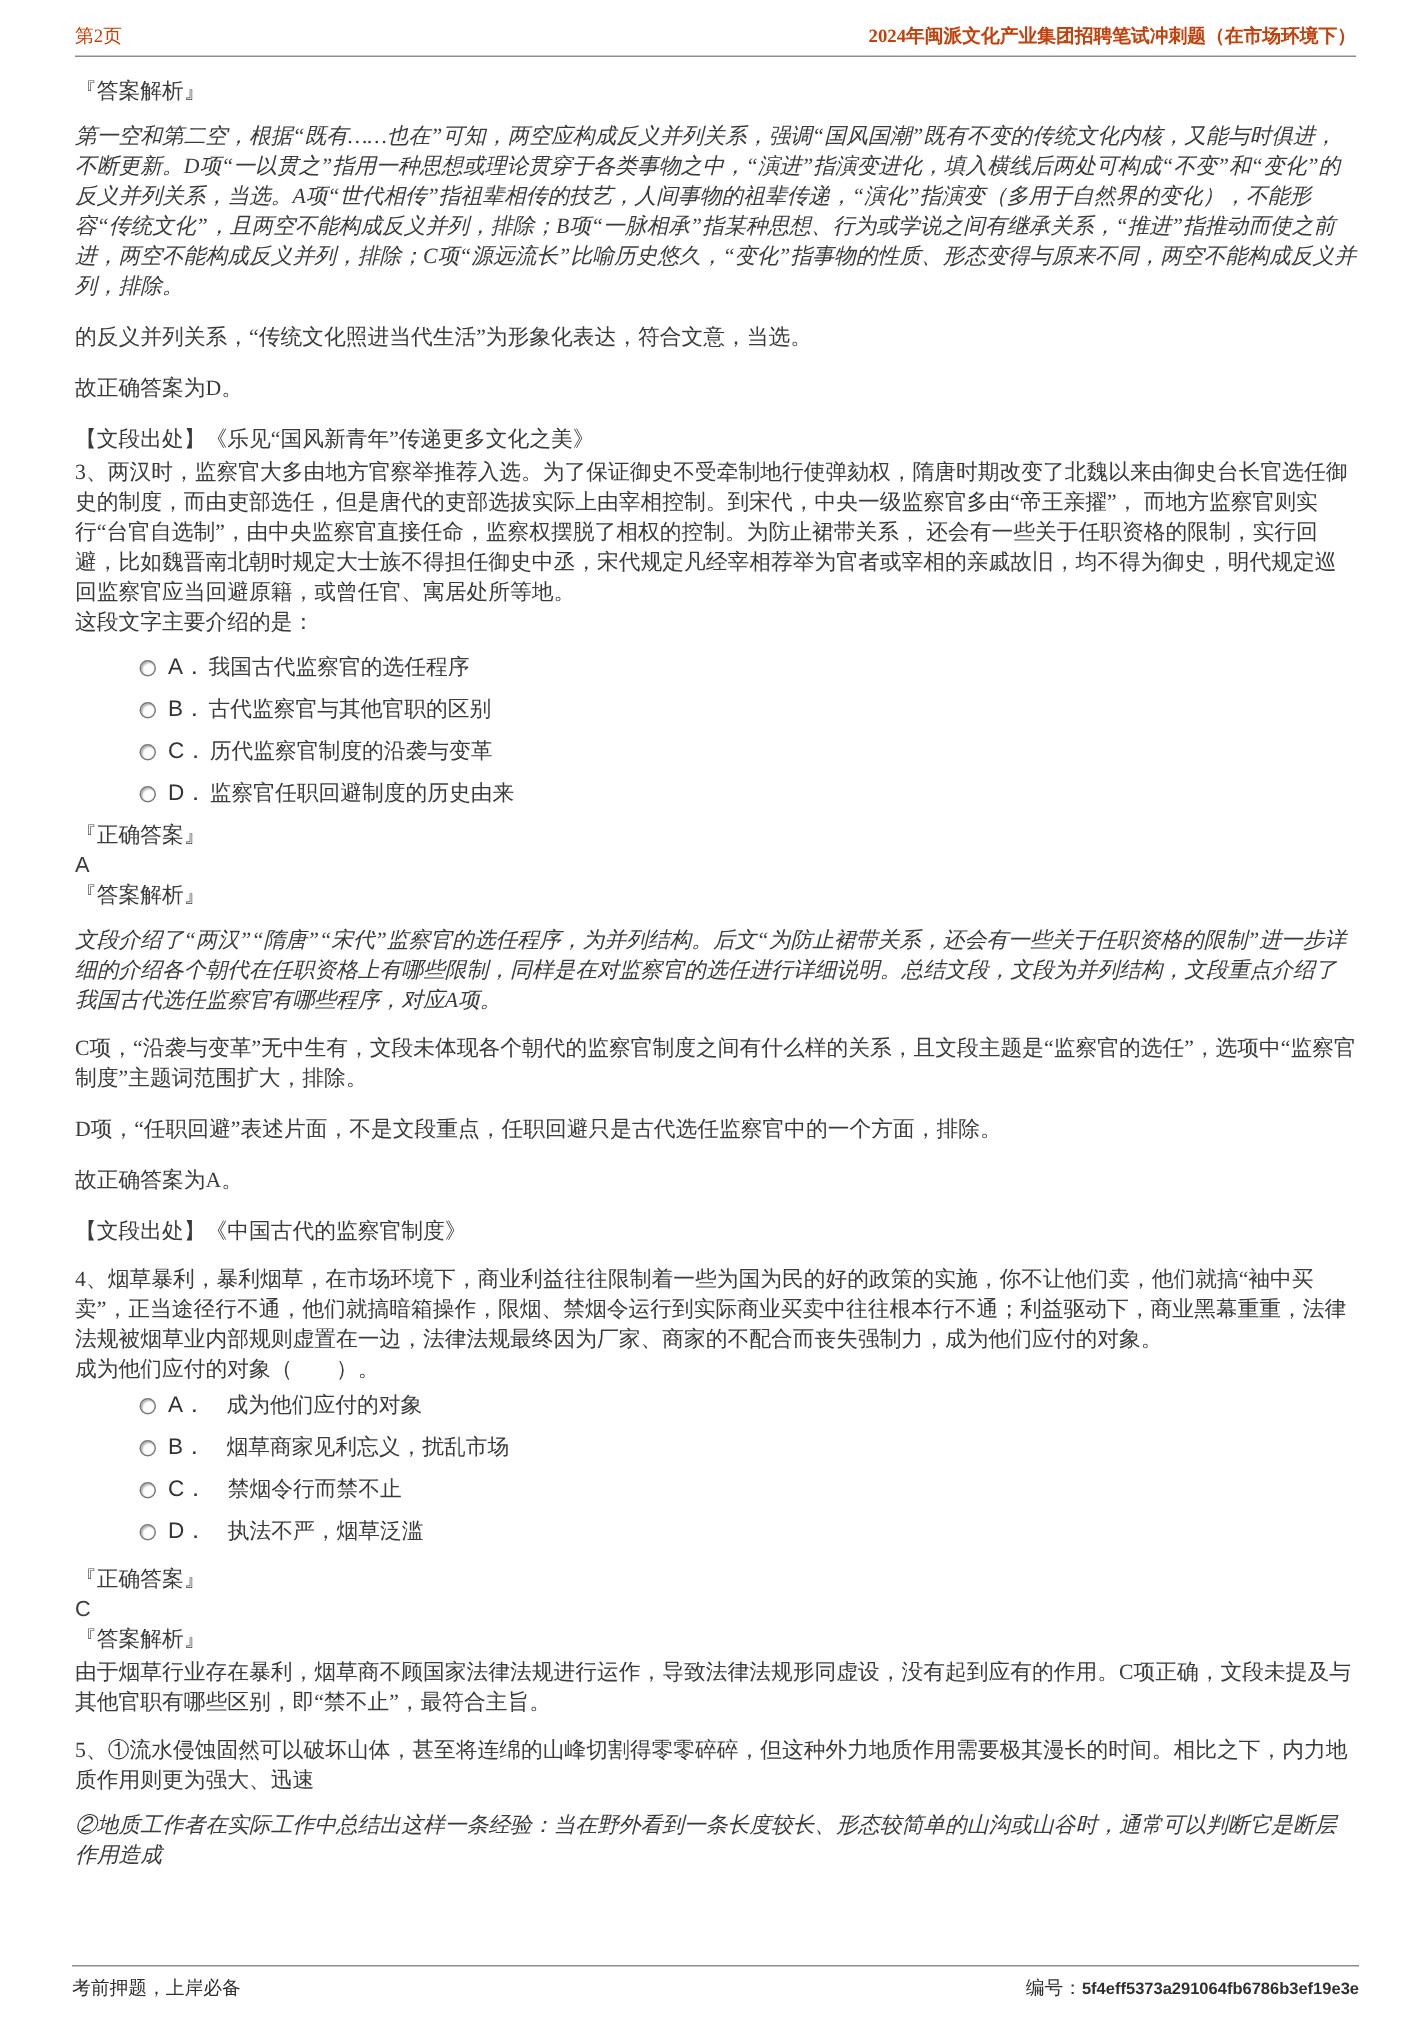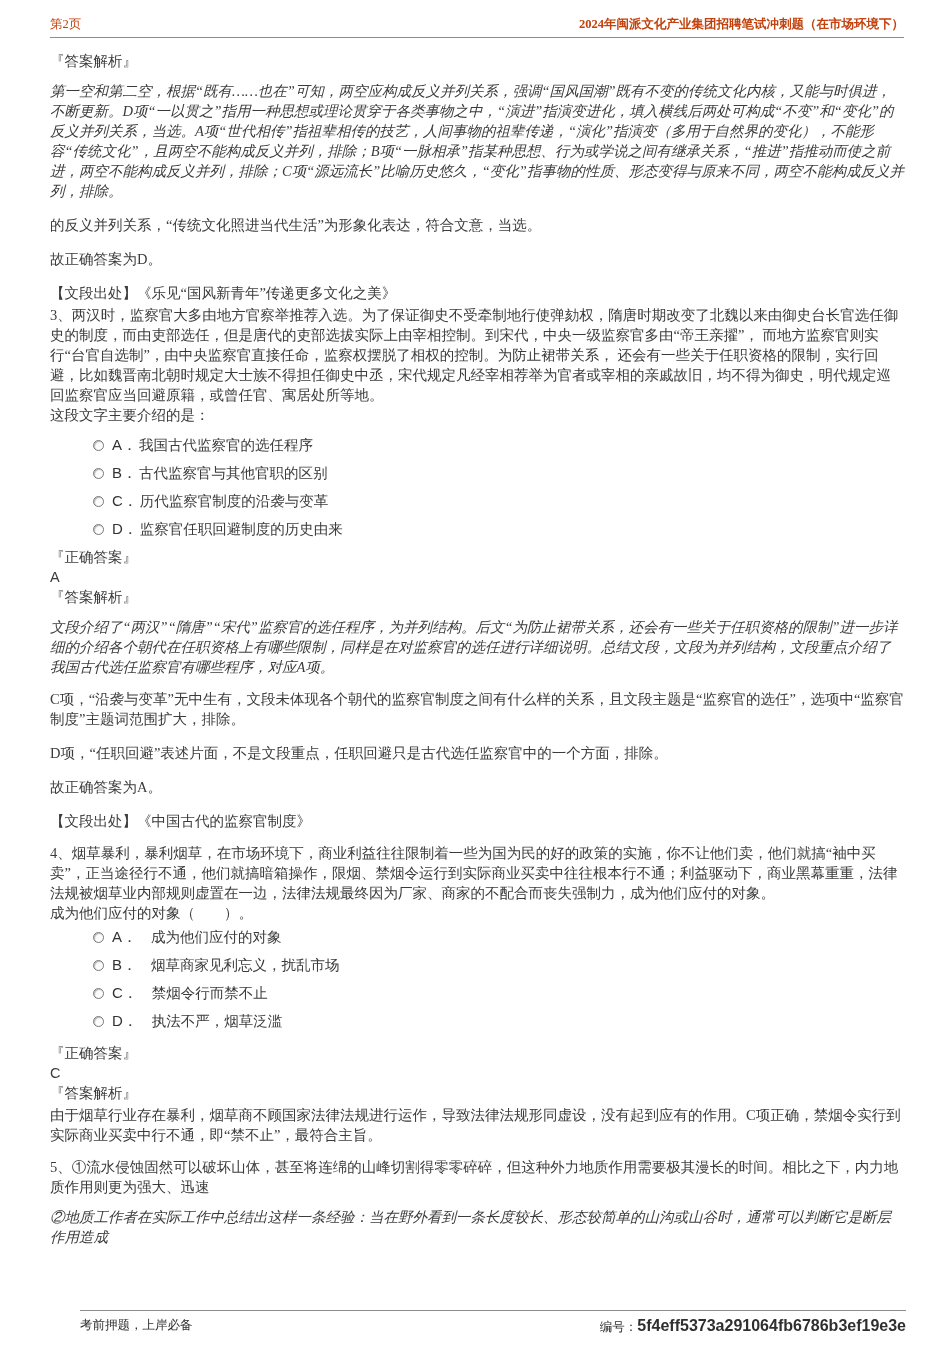--- a/index.html
+++ b/index.html
@@ -37,23 +37,23 @@
   }
   .opt-label { font-family:"Liberation Sans",sans-serif; font-size:15px; color:#333; }
   .opt-text { margin-left:2px; }
   .options.wide-gap .opt-text { margin-left:14px; }
   .latin { font-family:"Liberation Sans",sans-serif; }
   .answer-block p { margin:0; }
   .footer {
     position:absolute; left:48px; right:44px; top:1310px;
     border-top:1px solid #8c8c8c; padding-top:6px;
     display:flex; justify-content:space-between;
-    font-size:12.5px; color:#2f2f2f;margin-left:32px;
+    font-size:12.5px; color:#2f2f2f;
   }
-  .footer-code { font-family:"Liberation Sans",sans-serif; font-size:16px; font-weight:bold; }
+  .footer-code { font-family:"Liberation Sans",sans-serif; font-size:11px; font-weight:bold; }
 </style>
 </head>
 <body>
 
 <div class="page">
   <div class="content">
 
     <div class="header-row">
       <span>第2页</span>
       <span class="doc-title">2024年闽派文化产业集团招聘笔试冲刺题（在市场环境下）</span>
@@ -129,21 +129,21 @@
         <span class="opt-text">执法不严，烟草泛滥</span>
       </div>
     </div>
 
     <div class="answer-block mt12">
       <p>『正确答案』</p>
       <p class="latin">C</p>
       <p>『答案解析』</p>
     </div>
 
-    <p class="mt2">由于烟草行业存在暴利，烟草商不顾国家法律法规进行运作，导致法律法规形同虚设，没有起到应有的作用。C项正确，禁烟令实行到实际商业买卖中行不通，即“禁不止”，最符合主旨。</p>
+    <p class="mt2">由于烟草行业存在暴利，烟草商不顾国家法律法规进行运作，导致法律法规形同虚设，没有起到应有的作用。C项正确，文段未提及与其他官职有哪些区别，即“禁不止”，最符合主旨。</p>
 
     <p class="mt12">5、①流水侵蚀固然可以破坏山体，甚至将连绵的山峰切割得零零碎碎，但这种外力地质作用需要极其漫长的时间。相比之下，内力地质作用则更为强大、迅速</p>
     <p class="mt10">②地质工作者在实际工作中总结出这样一条经验：当在野外看到一条长度较长、形态较简单的山沟或山谷时，通常可以判断它是断层作用造成</p>
 
   </div>
 
   <div class="footer">
     <span>考前押题，上岸必备</span>
     <span>
       <span>编号：</span><span class="footer-code">5f4eff5373a291064fb6786b3ef19e3e</span>

